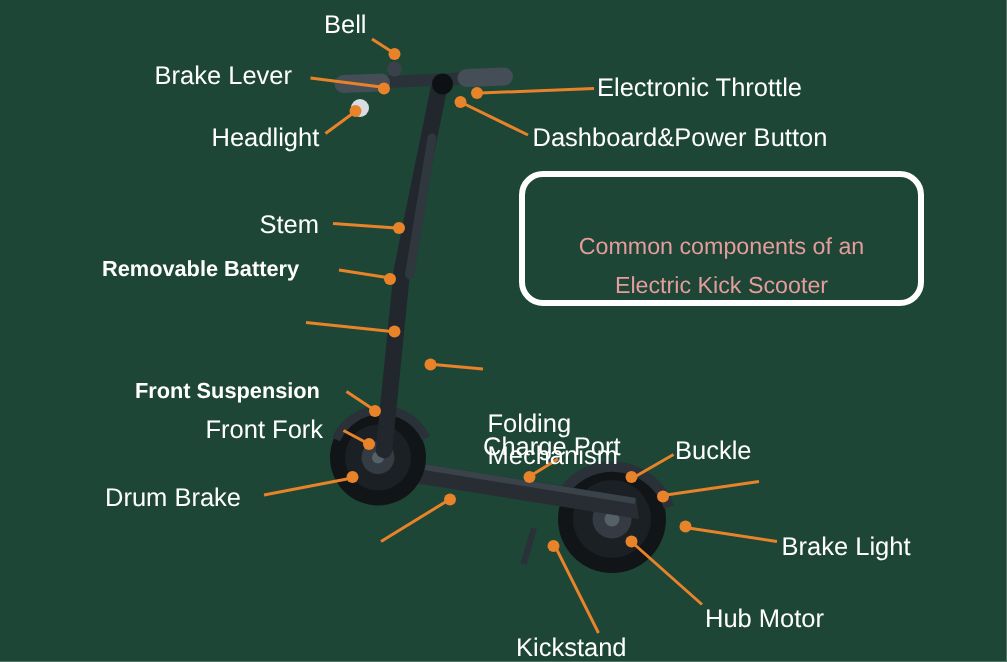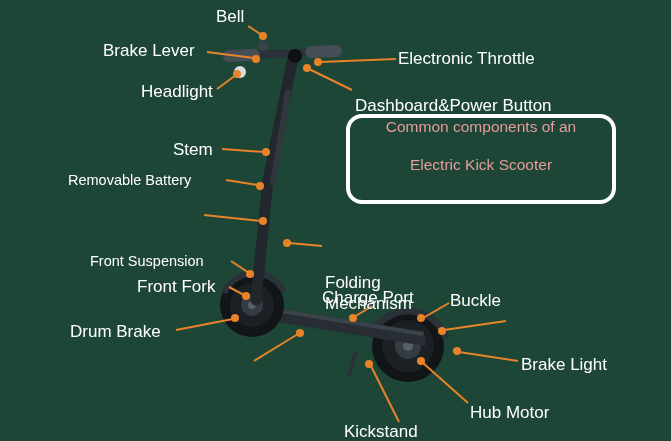--- a/index.html
+++ b/index.html
@@ -19,32 +19,32 @@
   }
   svg.layer{position:absolute;left:0;top:0;}
   .label{
     position:absolute;
     color:var(--label-text);
     font-size:17px;
     line-height:1.25;
     white-space:nowrap;
   }
   .label.wrap{white-space:normal;margin-top:48px;}
-  .label.bold{font-weight:normal;font-size:14.5px;}
+  .label.bold{font-weight:bold;font-size:14.5px;}
   .leader{stroke:var(--accent);stroke-width:2;}
   .dot{fill:var(--accent);}
   .title-box{
     position:absolute;
     left:346px;top:114px;
     width:262px;height:82px;
     border:4px solid var(--title-border);
     border-radius:16px;
     display:flex;flex-direction:column;
-    align-items:center;justify-content:flex-start;
-    gap:20px;
+    align-items:center;justify-content:flex-end;
+    gap:8px;
     text-align:center;
   }
   .title-box span{
     color:var(--title-text);
     font-size:15.5px;
   }
 </style>
 </head>
 <body>
 
@@ -129,21 +129,21 @@
       <circle class="dot" cx="300" cy="333" r="4"></circle>
       <circle class="dot" cx="421" cy="361" r="4"></circle>
       <circle class="dot" cx="369" cy="364" r="4"></circle>
     </g>
   </svg>
 
   <div class="label" style="left:216px;top:6px">Bell</div>
   <div class="label" style="left:103px;top:40px">Brake Lever</div>
   <div class="label" style="left:398px;top:48px">Electronic Throttle</div>
   <div class="label" style="left:141px;top:81px">Headlight</div>
-  <div class="label" style="left:355px;top:95px">Dashboard&amp;Power Button</div>
+  <div class="label" style="left:355px;top:81px">Dashboard&amp;Power Button</div>
   <div class="label" style="left:173px;top:139px">Stem</div>
   <div class="label bold" style="left:68px;top:171px">Removable Battery</div>
   <div class="label wrap" style="left:325px;top:224px;width:110px">Folding Mechanism</div>
   <div class="label bold" style="left:90px;top:252px">Front Suspension</div>
   <div class="label" style="left:137px;top:276px">Front Fork</div>
   <div class="label" style="left:322px;top:287px">Charge Port</div>
   <div class="label" style="left:450px;top:290px">Buckle</div>
   <div class="label" style="left:70px;top:321px">Drum Brake</div>
   <div class="label" style="left:521px;top:354px">Brake Light</div>
   <div class="label" style="left:470px;top:402px">Hub Motor</div>

